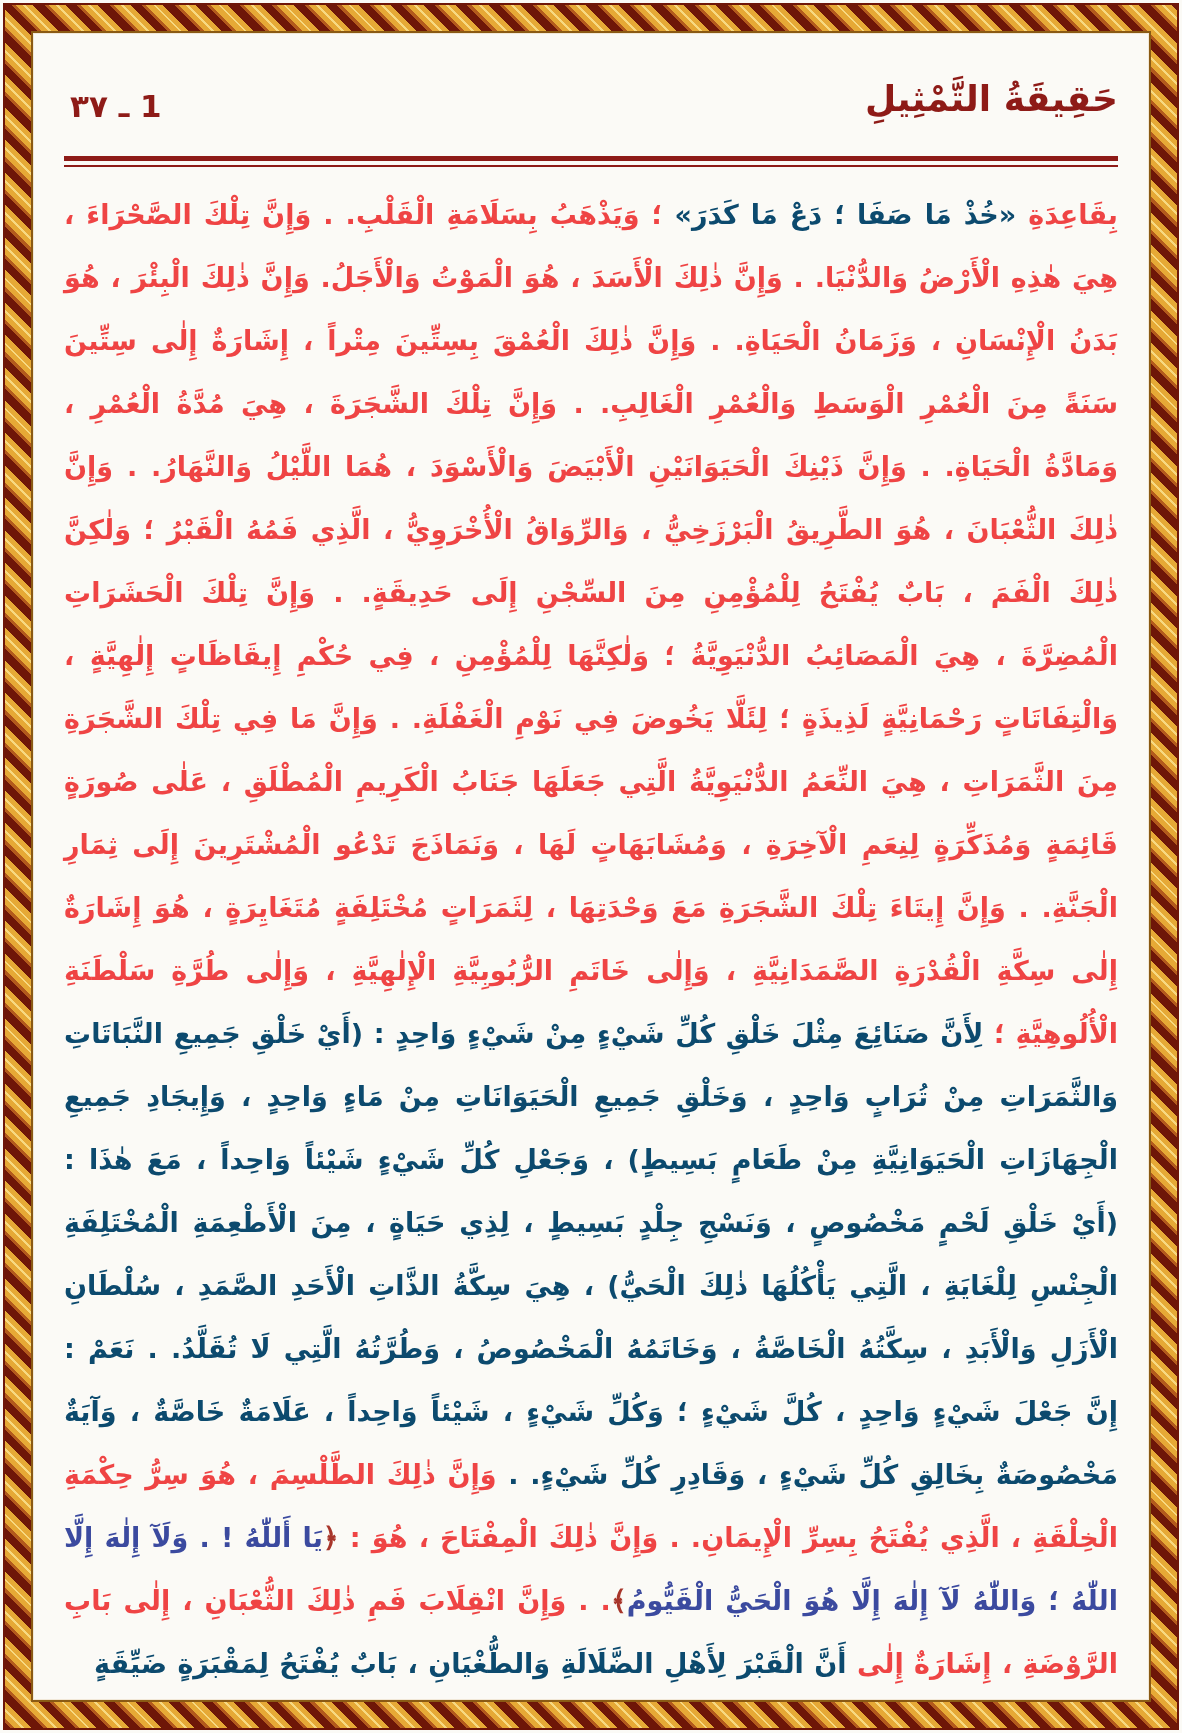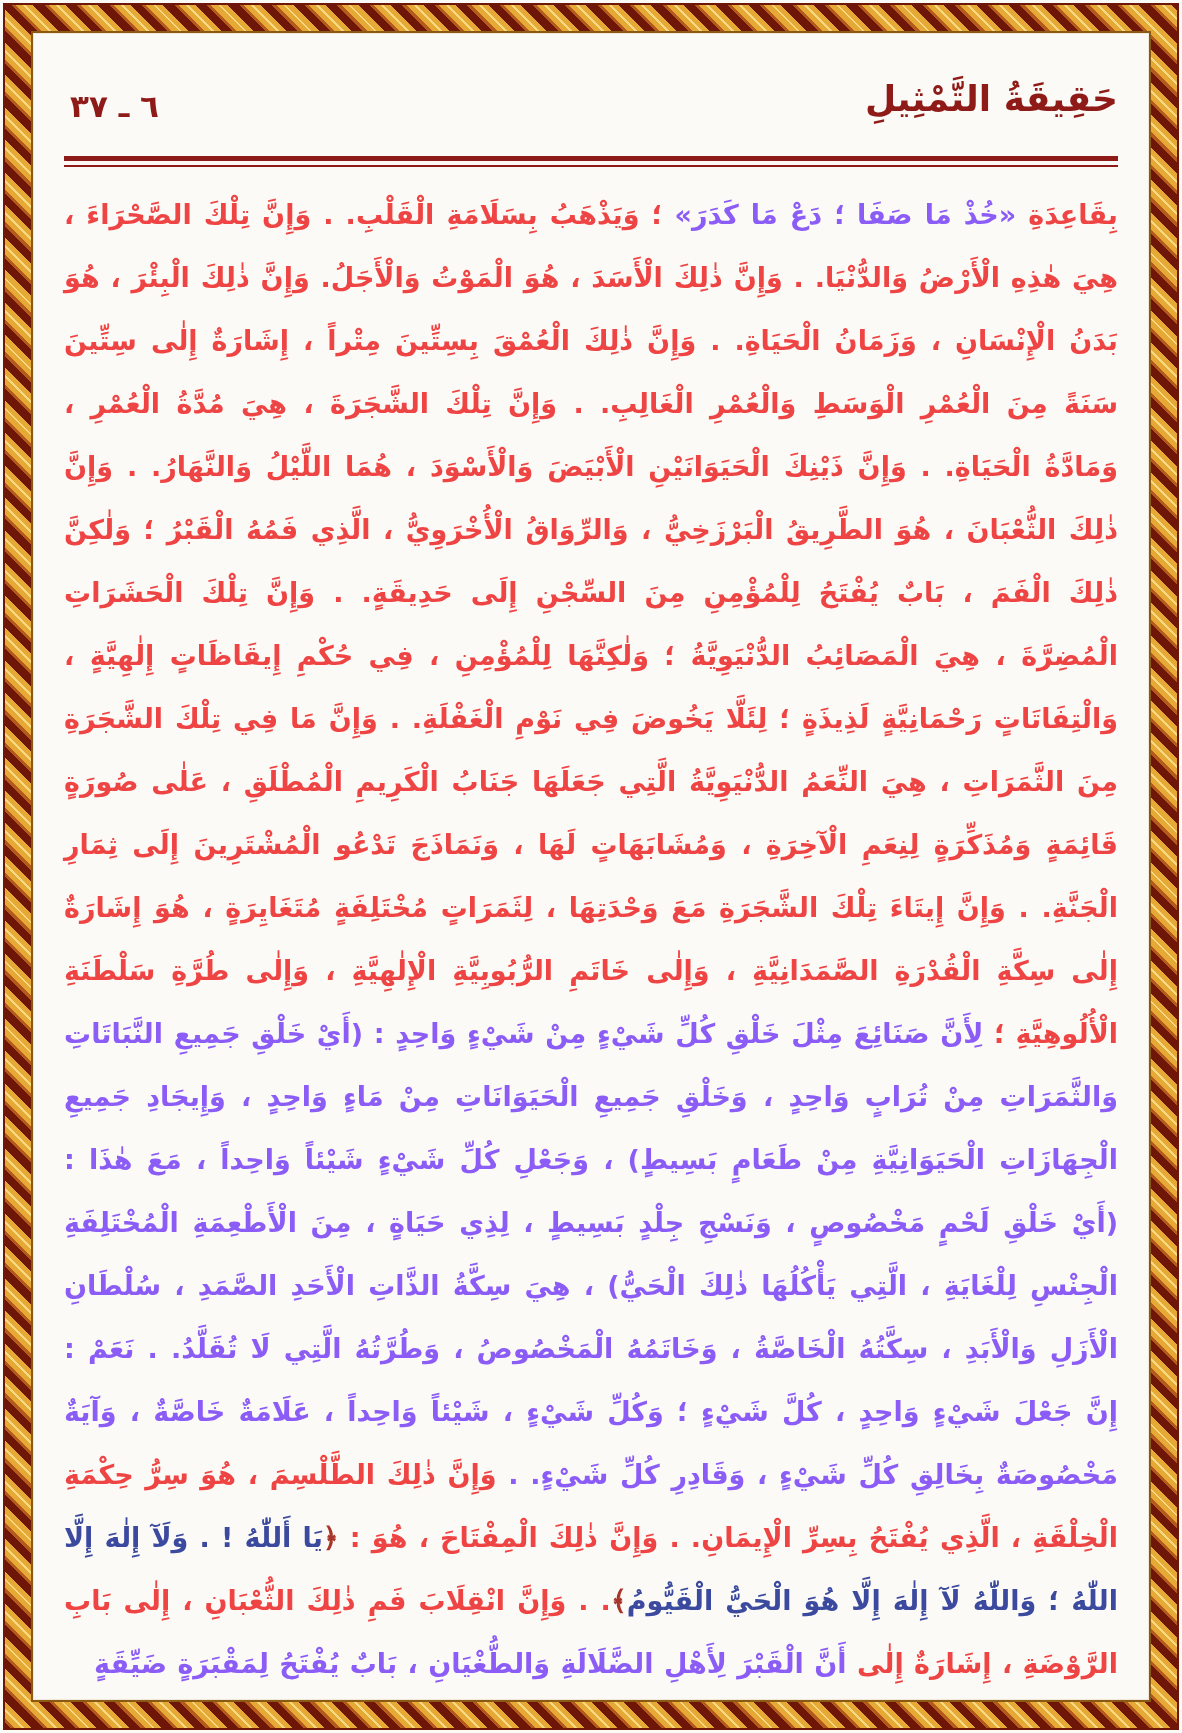--- a/index.html
+++ b/index.html
@@ -48,30 +48,30 @@
   }
   .body-text {
     direction:rtl; text-align:justify;
     margin-top:16px;
     font-size:27px; font-weight:bold;
     line-height:63px;
     color:#1a1a1a;
     word-spacing:1px;
   }
   .seg-black    { color:#ef4444; }
-  .seg-red      { color:#8b5cf6; }
+  .seg-red      { color:#0c4a6e; }
   .seg-blue     { color:#3b4a9f; }
   .seg-ornament { color:#a8352a; }
 </style>
 </head>
 <body>
 
 <div class="page">
   <div class="frame"></div>
   <div class="content">
     <div class="header">
-      <div class="page-number">٦ ـ ٣٧</div>
+      <div class="page-number">1 ـ ٣٧</div>
       <div class="page-title">حَقِيقَةُ التَّمْثِيلِ</div>
     </div>
     <div class="divider"></div>
     <p class="body-text"><span class="seg-black">بِقَاعِدَةِ </span><span class="seg-red">«خُذْ مَا صَفَا ؛ دَعْ مَا كَدَرَ»</span><span class="seg-black"> ؛ وَيَذْهَبُ بِسَلَامَةِ الْقَلْبِ. . وَإِنَّ تِلْكَ الصَّحْرَاءَ ، هِيَ هٰذِهِ الْأَرْضُ وَالدُّنْيَا. . وَإِنَّ ذٰلِكَ الْأَسَدَ ، هُوَ الْمَوْتُ وَالْأَجَلُ. وَإِنَّ ذٰلِكَ الْبِئْرَ ، هُوَ بَدَنُ الْإِنْسَانِ ، وَزَمَانُ الْحَيَاةِ. . وَإِنَّ ذٰلِكَ الْعُمْقَ بِسِتِّينَ مِتْراً ، إِشَارَةٌ إِلٰى سِتِّينَ سَنَةً مِنَ الْعُمْرِ الْوَسَطِ وَالْعُمْرِ الْغَالِبِ. . وَإِنَّ تِلْكَ الشَّجَرَةَ ، هِيَ مُدَّةُ الْعُمْرِ ، وَمَادَّةُ الْحَيَاةِ. . وَإِنَّ ذَيْنِكَ الْحَيَوَانَيْنِ الْأَبْيَضَ وَالْأَسْوَدَ ، هُمَا اللَّيْلُ وَالنَّهَارُ. . وَإِنَّ ذٰلِكَ الثُّعْبَانَ ، هُوَ الطَّرِيقُ الْبَرْزَخِيُّ ، وَالرِّوَاقُ الْأُخْرَوِيُّ ، الَّذِي فَمُهُ الْقَبْرُ ؛ وَلٰكِنَّ ذٰلِكَ الْفَمَ ، بَابٌ يُفْتَحُ لِلْمُؤْمِنِ مِنَ السِّجْنِ إِلَى حَدِيقَةٍ. . وَإِنَّ تِلْكَ الْحَشَرَاتِ الْمُضِرَّةَ ، هِيَ الْمَصَائِبُ الدُّنْيَوِيَّةُ ؛ وَلٰكِنَّهَا لِلْمُؤْمِنِ ، فِي حُكْمِ إِيقَاظَاتٍ إِلٰهِيَّةٍ ، وَالْتِفَاتَاتٍ رَحْمَانِيَّةٍ لَذِيذَةٍ ؛ لِئَلَّا يَخُوضَ فِي نَوْمِ الْغَفْلَةِ. . وَإِنَّ مَا فِي تِلْكَ الشَّجَرَةِ مِنَ الثَّمَرَاتِ ، هِيَ النِّعَمُ الدُّنْيَوِيَّةُ الَّتِي جَعَلَهَا جَنَابُ الْكَرِيمِ الْمُطْلَقِ ، عَلٰى صُورَةٍ قَائِمَةٍ وَمُذَكِّرَةٍ لِنِعَمِ الْآخِرَةِ ، وَمُشَابَهَاتٍ لَهَا ، وَنَمَاذَجَ تَدْعُو الْمُشْتَرِينَ إِلَى ثِمَارِ الْجَنَّةِ. . وَإِنَّ إِيتَاءَ تِلْكَ الشَّجَرَةِ مَعَ وَحْدَتِهَا ، لِثَمَرَاتٍ مُخْتَلِفَةٍ مُتَغَايِرَةٍ ، هُوَ إِشَارَةٌ إِلٰى سِكَّةِ الْقُدْرَةِ الصَّمَدَانِيَّةِ ، وَإِلٰى خَاتَمِ الرُّبُوبِيَّةِ الْإِلٰهِيَّةِ ، وَإِلٰى طُرَّةِ سَلْطَنَةِ الْأُلُوهِيَّةِ ؛ </span><span class="seg-red">لِأَنَّ صَنَائِعَ مِثْلَ خَلْقِ كُلِّ شَيْءٍ مِنْ شَيْءٍ وَاحِدٍ : (أَيْ خَلْقِ جَمِيعِ النَّبَاتَاتِ وَالثَّمَرَاتِ مِنْ تُرَابٍ وَاحِدٍ ، وَخَلْقِ جَمِيعِ الْحَيَوَانَاتِ مِنْ مَاءٍ وَاحِدٍ ، وَإِيجَادِ جَمِيعِ الْجِهَازَاتِ الْحَيَوَانِيَّةِ مِنْ طَعَامٍ بَسِيطٍ) ، وَجَعْلِ كُلِّ شَيْءٍ شَيْئاً وَاحِداً ، مَعَ هٰذَا : (أَيْ خَلْقِ لَحْمٍ مَخْصُوصٍ ، وَنَسْجِ جِلْدٍ بَسِيطٍ ، لِذِي حَيَاةٍ ، مِنَ الْأَطْعِمَةِ الْمُخْتَلِفَةِ الْجِنْسِ لِلْغَايَةِ ، الَّتِي يَأْكُلُهَا ذٰلِكَ الْحَيُّ) ، هِيَ سِكَّةُ الذَّاتِ الْأَحَدِ الصَّمَدِ ، سُلْطَانِ الْأَزَلِ وَالْأَبَدِ ، سِكَّتُهُ الْخَاصَّةُ ، وَخَاتَمُهُ الْمَخْصُوصُ ، وَطُرَّتُهُ الَّتِي لَا تُقَلَّدُ. . نَعَمْ : إِنَّ جَعْلَ شَيْءٍ وَاحِدٍ ، كُلَّ شَيْءٍ ؛ وَكُلِّ شَيْءٍ ، شَيْئاً وَاحِداً ، عَلَامَةٌ خَاصَّةٌ ، وَآيَةٌ مَخْصُوصَةٌ بِخَالِقِ كُلِّ شَيْءٍ ، وَقَادِرِ كُلِّ شَيْءٍ. . </span><span class="seg-black">وَإِنَّ ذٰلِكَ الطَّلْسِمَ ، هُوَ سِرُّ حِكْمَةِ الْخِلْقَةِ ، الَّذِي يُفْتَحُ بِسِرِّ الْإِيمَانِ. . وَإِنَّ ذٰلِكَ الْمِفْتَاحَ ، هُوَ : </span><span class="seg-ornament">﴿</span><span class="seg-blue">يَا أَللّٰهُ ! . وَلَآ إِلٰهَ إِلَّا اللّٰهُ ؛ وَاللّٰهُ لَآ إِلٰهَ إِلَّا هُوَ الْحَيُّ الْقَيُّومُ</span><span class="seg-ornament">﴾</span><span class="seg-black">. . وَإِنَّ انْقِلَابَ فَمِ ذٰلِكَ الثُّعْبَانِ ، إِلٰى بَابِ الرَّوْضَةِ ، إِشَارَةٌ إِلٰى </span><span class="seg-red">أَنَّ الْقَبْرَ لِأَهْلِ الضَّلَالَةِ وَالطُّغْيَانِ ، بَابٌ يُفْتَحُ لِمَقْبَرَةٍ ضَيِّقَةٍ</span></p>
   </div>
 </div>
 
 </body></html>

